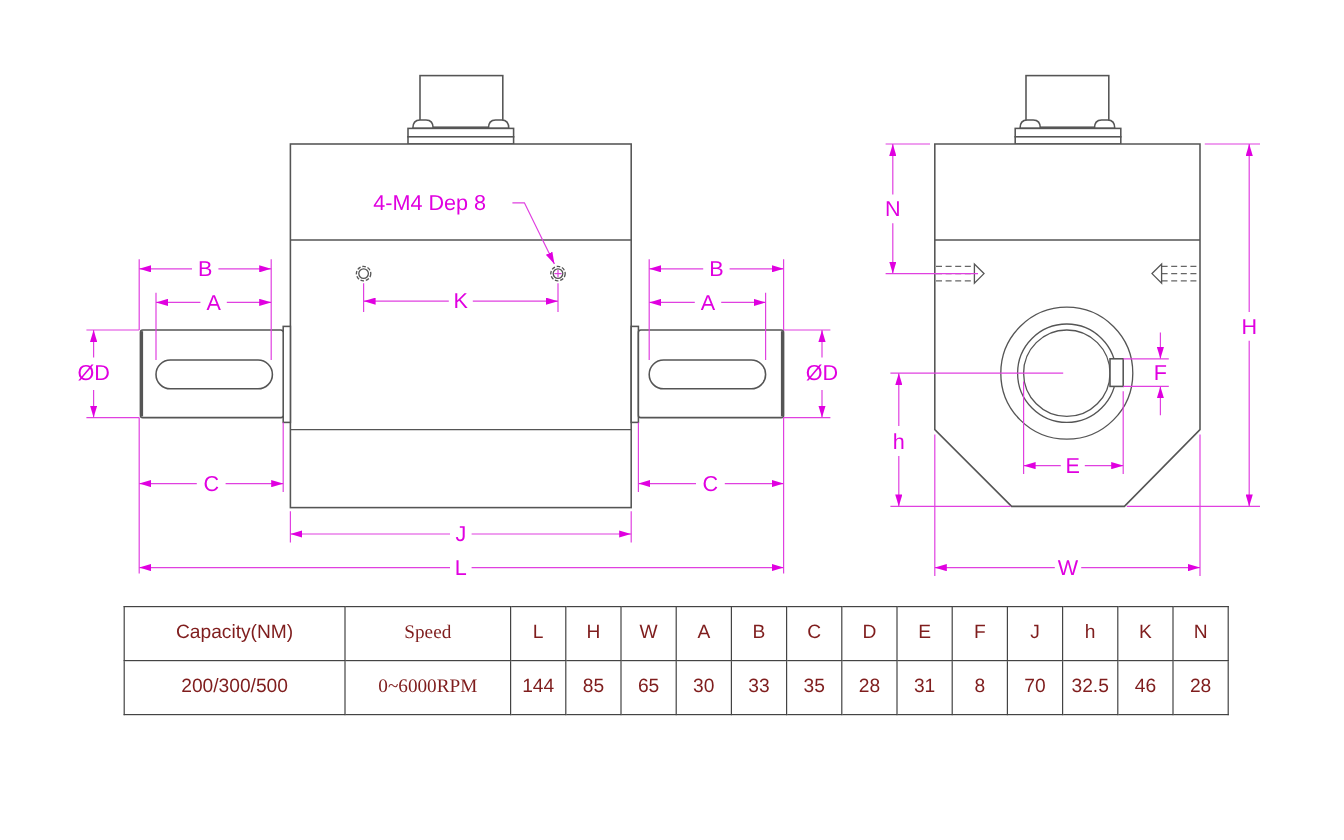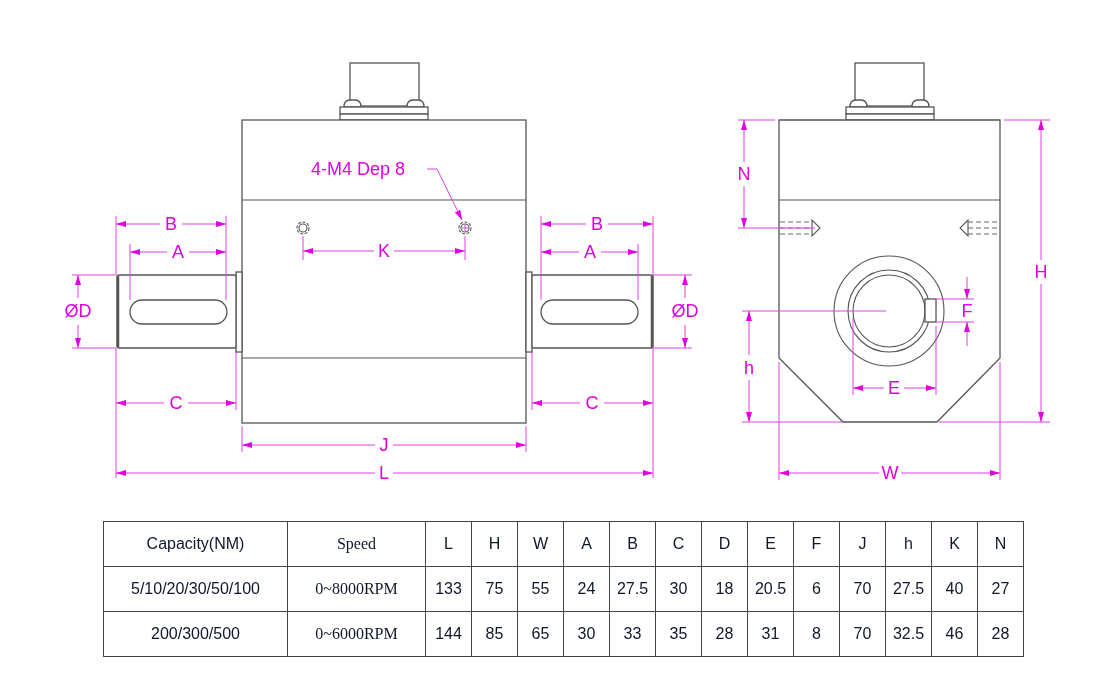--- a/index.html
+++ b/index.html
@@ -6,21 +6,21 @@
     body { width: 1120px; height: 700px; position: relative; overflow: hidden; font-family: "Liberation Sans", sans-serif; }
     #drawing { position: absolute; left: 0; top: 0; width: 1120px; height: 500px; }
     .part { fill: #ffffff; stroke: #555555; stroke-width: 1.3; }
     .part-thin { fill: none; stroke: #555555; stroke-width: 1.1; }
     .hidden-line { fill: none; stroke: #666666; stroke-width: 1; stroke-dasharray: 5 3; }
     .dim { stroke: #e040e0; stroke-width: 1; fill: none; }
     .arrow { fill: #e000e0; stroke: none; }
     .dim-label { fill: #e000e0; font-family: "Liberation Sans", sans-serif; font-size: 18px; text-anchor: middle; dominant-baseline: central; }
     .dim-label.left { text-anchor: start; }
 
-    #spec-table { position: absolute; left: 103px; top: 505px; border-collapse: collapse; font-family: "Liberation Sans", sans-serif; font-size: 16px; color: #0f172a; margin-top: 16px; }
+    #spec-table { position: absolute; left: 103px; top: 505px; border-collapse: collapse; font-family: "Liberation Sans", sans-serif; font-size: 16px; color: #7f1d1d; }
     #spec-table td, #spec-table th { border: 1.5px solid #444444; text-align: center; font-weight: normal; height: 44px; padding: 0; }
     #spec-table th.cap, #spec-table td.cap { width: 183px; }
     #spec-table th.spd, #spec-table td.spd { width: 137px; font-family: Liberation Serif, serif; }
     #spec-table th.dimcol, #spec-table td.dimcol { width: 45px; }
   </style>
 </head>
 <body>
 
 <svg id="drawing" viewBox="0 0 1120 500" xmlns="http://www.w3.org/2000/svg">
   <defs>
@@ -215,37 +215,20 @@
       <th class="dimcol">E</th>
       <th class="dimcol">F</th>
       <th class="dimcol">J</th>
       <th class="dimcol">h</th>
       <th class="dimcol">K</th>
       <th class="dimcol">N</th>
     </tr>
   </thead>
   <tbody>
     <tr>
-      <td class="cap">5/10/20/30/50/100</td>
-      <td class="spd">0~8000RPM</td>
-      <td class="dimcol">133</td>
-      <td class="dimcol">75</td>
-      <td class="dimcol">55</td>
-      <td class="dimcol">24</td>
-      <td class="dimcol">27.5</td>
-      <td class="dimcol">30</td>
-      <td class="dimcol">18</td>
-      <td class="dimcol">20.5</td>
-      <td class="dimcol">6</td>
-      <td class="dimcol">70</td>
-      <td class="dimcol">27.5</td>
-      <td class="dimcol">40</td>
-      <td class="dimcol">27</td>
-    </tr>
-    <tr>
       <td class="cap">200/300/500</td>
       <td class="spd">0~6000RPM</td>
       <td class="dimcol">144</td>
       <td class="dimcol">85</td>
       <td class="dimcol">65</td>
       <td class="dimcol">30</td>
       <td class="dimcol">33</td>
       <td class="dimcol">35</td>
       <td class="dimcol">28</td>
       <td class="dimcol">31</td>

